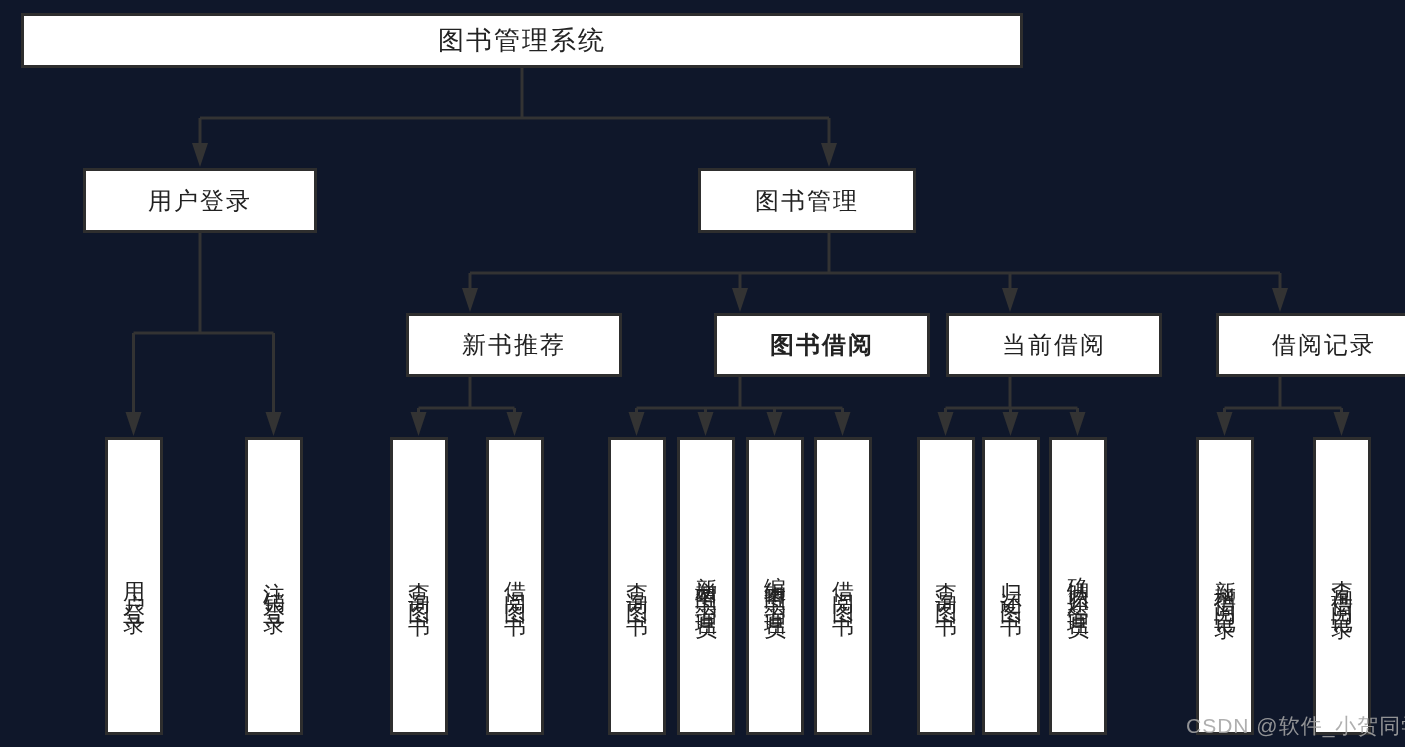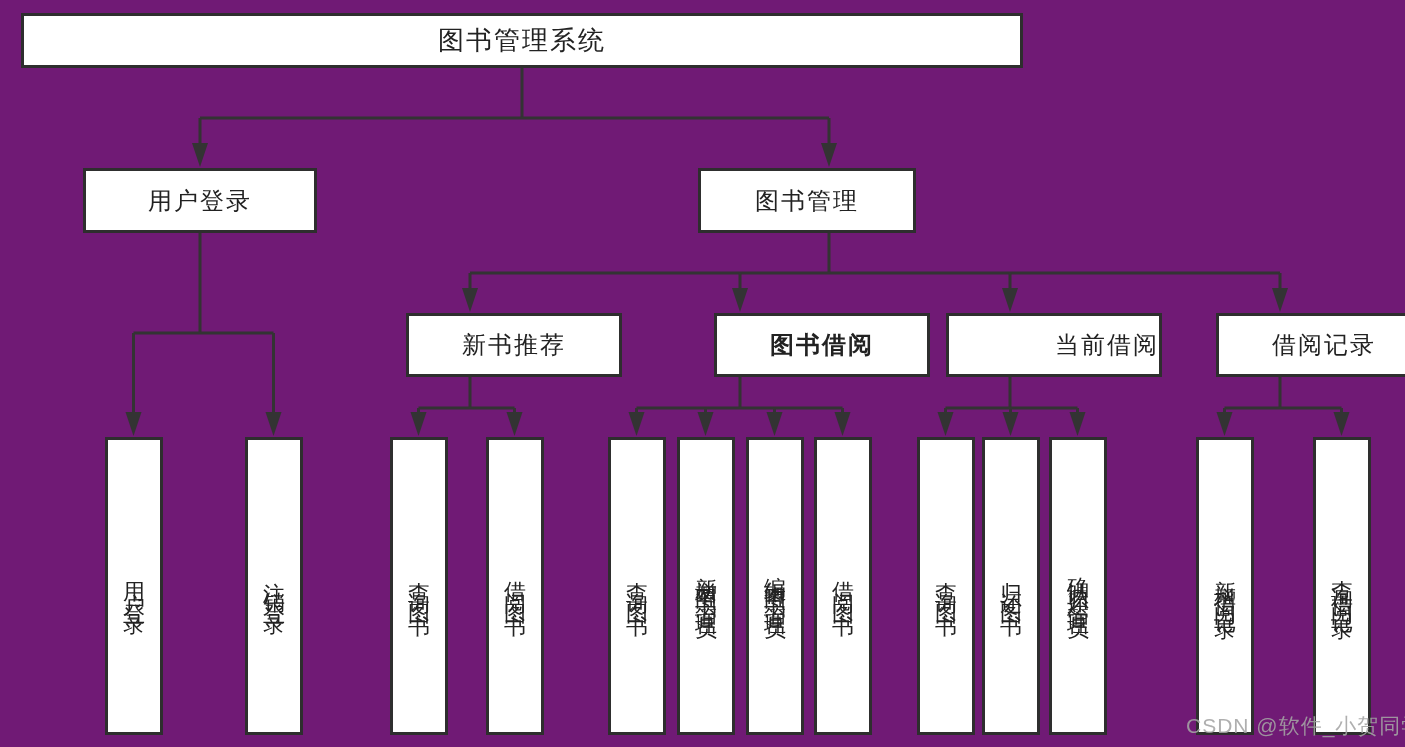--- a/index.html
+++ b/index.html
@@ -1,19 +1,19 @@
 <!DOCTYPE html>
 <html><head>
 <meta charset="utf-8">
 <style>
   html,body{margin:0;padding:0;background:#fff;}
   .canvas{
     position:relative;
     width:1405px;height:747px;
-    background:#701a75;
+    background:#0f172a;
     font-family:"Liberation Sans", sans-serif;
     color:#222;
     overflow:hidden;
   }
   svg.wires{position:absolute;left:0;top:0;width:1405px;height:747px;z-index:1;}
   .node{
     position:absolute;
     box-sizing:border-box;
     border:3px solid #2e2e2e;
     background:#fff;
@@ -122,21 +122,21 @@
   <div class="node lvl2" style="left:698px;width:218px;">
     <span>图书管理</span>
   </div>
 
   <div class="node lvl3" style="left:362px;">
     <span>新书推荐</span>
   </div>
   <div class="node lvl3" style="left:670px;font-weight:bold;">
     <span>图书借阅</span>
   </div>
-  <div class="node lvl3" style="left:902px;justify-content:flex-end;">
+  <div class="node lvl3" style="left:902px;">
     <span>当前借阅</span>
   </div>
   <div class="node lvl3" style="left:1172px;">
     <span>借阅记录</span>
   </div>
 
   <div class="vbox ls4" style="left:105px;">
     <span>用户登录</span>
   </div>
   <div class="vbox ls4" style="left:245px;">

